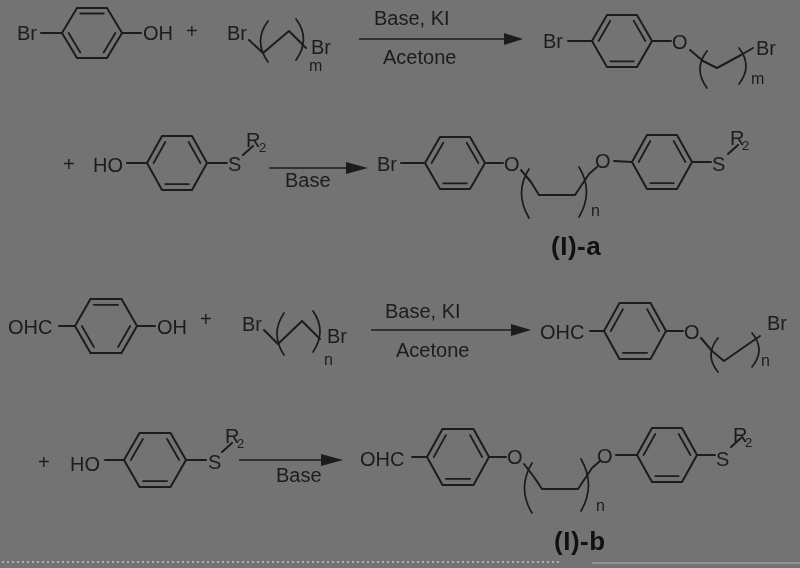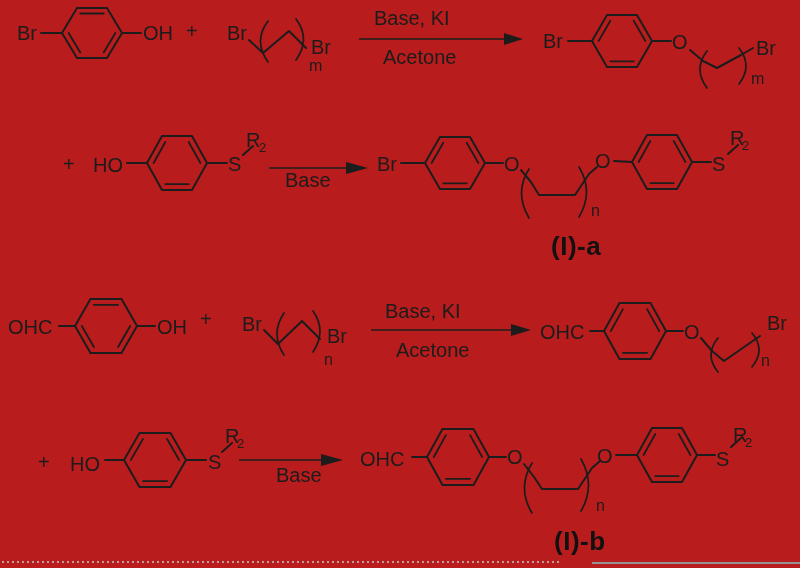--- a/index.html
+++ b/index.html
@@ -1,16 +1,16 @@
 <!DOCTYPE html>
 <html><head>
 <meta charset="utf-8">
 <style>
   html,body{margin:0;padding:0;background:#ffffff;}
-  #stage{position:relative;width:800px;height:568px;background:#b91c1c;overflow:hidden;
+  #stage{position:relative;width:800px;height:568px;background:#737373;overflow:hidden;
          font-family:"Liberation Sans",sans-serif;}
   svg{position:absolute;left:0;top:0;}
   text{font-family:"Liberation Sans",sans-serif;}
   .lbl{font-size:20px;fill:#1c1c1c;}
   .sm{font-size:16px;fill:#1c1c1c;}
   .rs{font-size:13px;fill:#1c1c1c;}
   .tag{font-size:26px;font-weight:700;fill:#111;letter-spacing:0.5px;}
   .bond{fill:none;stroke:#1c1c1c;stroke-width:2;stroke-linejoin:round;stroke-linecap:round;}
   .dbl{stroke:#1c1c1c;stroke-width:1.8;stroke-linecap:round;}
   .paren{fill:none;stroke:#1c1c1c;stroke-width:1.7;stroke-linecap:round;}

